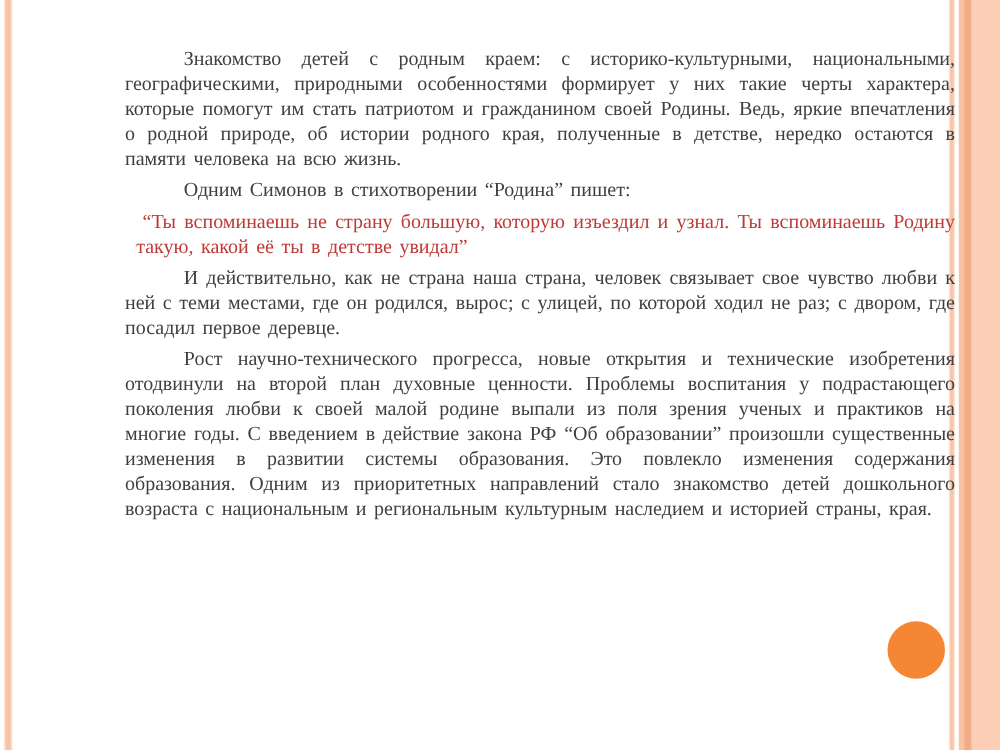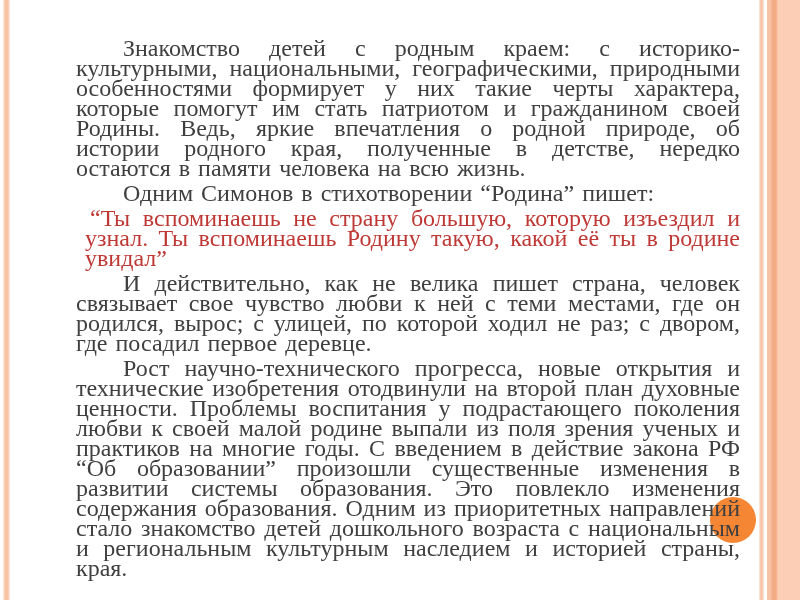--- a/index.html
+++ b/index.html
@@ -73,25 +73,25 @@
     left: 710px;
     top: 497px;
     width: 46px;
     height: 46px;
     border-radius: 50%;
     background: var(--circle-orange, #f58634);
   }
   
   .text-block {
     position: absolute;
-    left: 76px;
+    left: 100px;
     top: 38px;
     width: 664px;
     color: var(--body-text, #3f3f3f);
-    font-size: 24px;
+    font-size: 16px;
     line-height: 20px;
     text-align: justify;
   }
   .text-block p {
     margin: 0 0 5px 0;
     text-indent: 47px;
     word-spacing: 2px;
   }
   .text-block p.quote {
     color: var(--quote-text, #be3935);
@@ -109,18 +109,18 @@
   <div class="edge-right">
     <div class="thin-stripe"></div>
     <div class="wide-band"></div>
   </div>
 
   <div class="circle"></div>
 
   <div class="text-block">
     <p>Знакомство детей с родным краем: с историко-культурными, национальными, географическими, природными особенностями формирует у них такие черты характера, которые помогут им стать патриотом и гражданином своей Родины. Ведь, яркие впечатления о родной природе, об истории родного края, полученные в детстве, нередко остаются в памяти человека на всю жизнь.</p>
     <p>Одним Симонов в стихотворении “Родина” пишет:</p>
-    <p class="quote">“Ты вспоминаешь не страну большую, которую изъездил и узнал. Ты вспоминаешь Родину такую, какой её ты в родине увидал”</p>
-    <p>И действительно, как не велика пишет страна, человек связывает свое чувство любви к ней с теми местами, где он родился, вырос; с улицей, по которой ходил не раз; с двором, где посадил первое деревце.</p>
+    <p class="quote">“Ты вспоминаешь не страну большую, которую изъездил и узнал. Ты вспоминаешь Родину такую, какой её ты в детстве увидал”</p>
+    <p>И действительно, как не страна наша страна, человек связывает свое чувство любви к ней с теми местами, где он родился, вырос; с улицей, по которой ходил не раз; с двором, где посадил первое деревце.</p>
     <p>Рост научно-технического прогресса, новые открытия и технические изобретения отодвинули на второй план духовные ценности. Проблемы воспитания у подрастающего поколения любви к своей малой родине выпали из поля зрения ученых и практиков на многие годы. С введением в действие закона РФ “Об образовании” произошли существенные изменения в развитии системы образования. Это повлекло изменения содержания образования. Одним из приоритетных направлений стало знакомство детей дошкольного возраста с национальным и региональным культурным наследием и историей страны, края.</p>
   </div>
 
 </div>
 
 </body></html>

